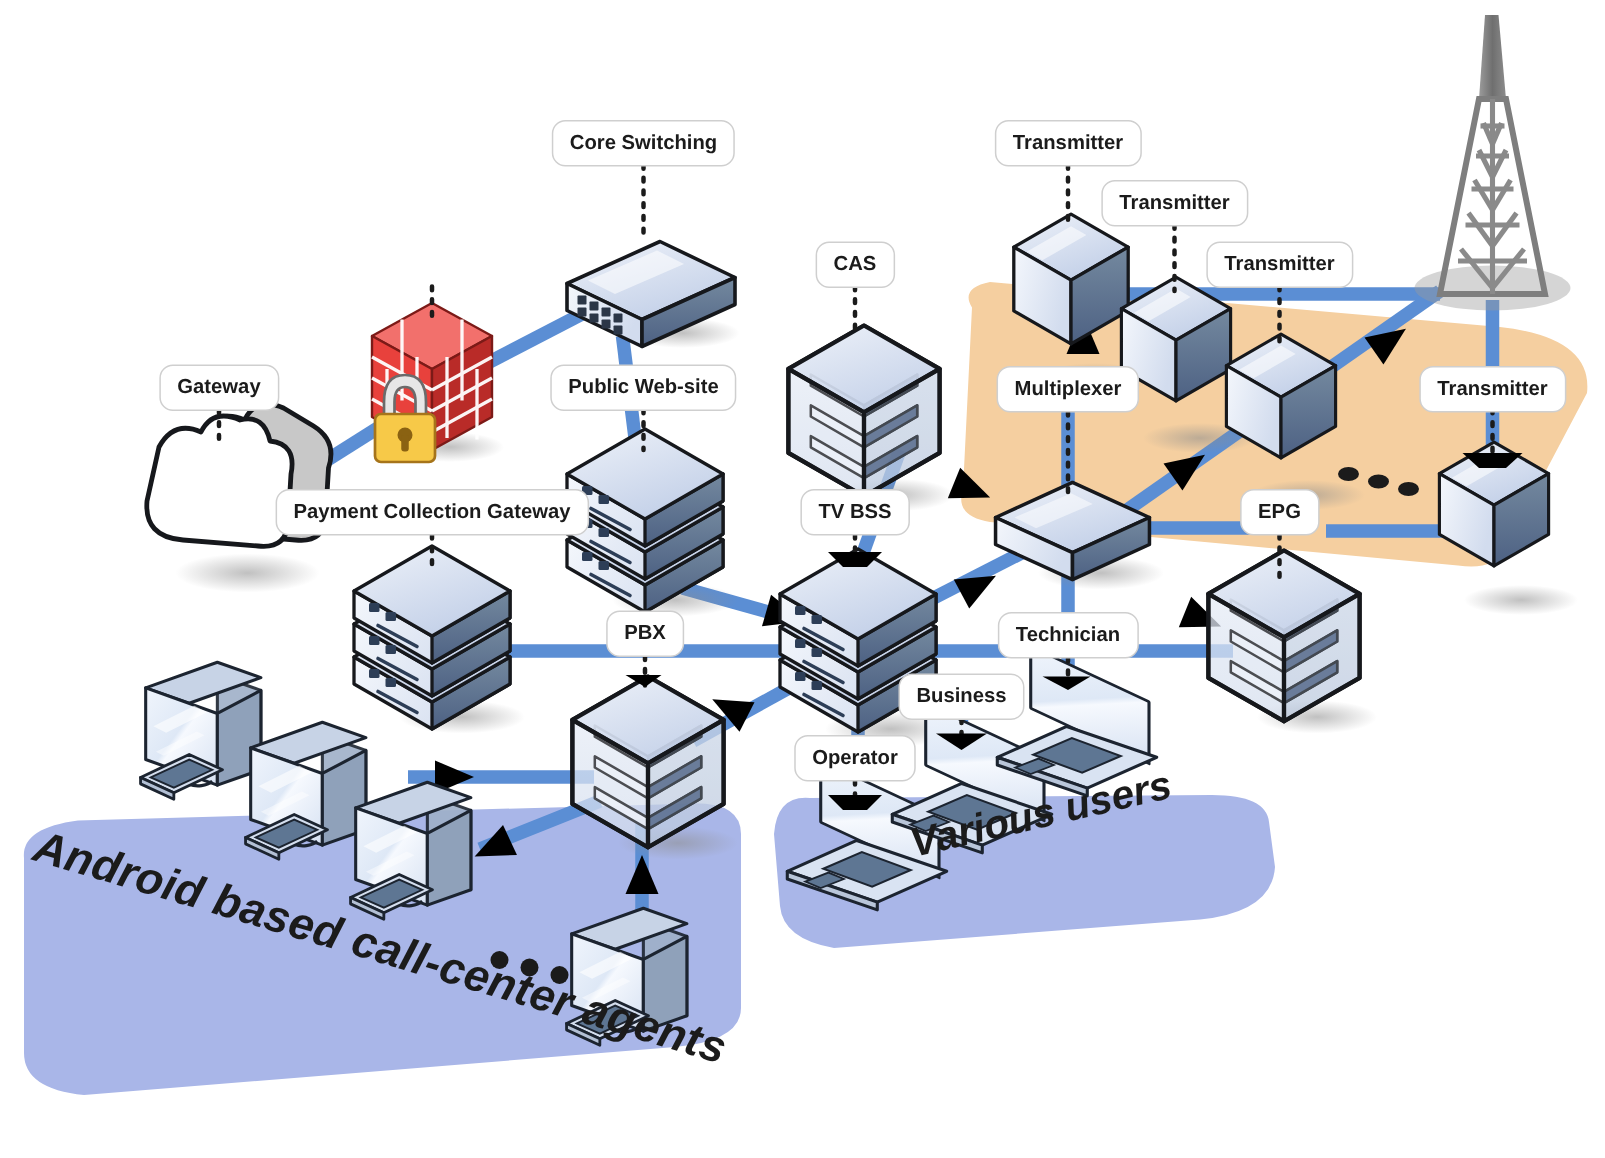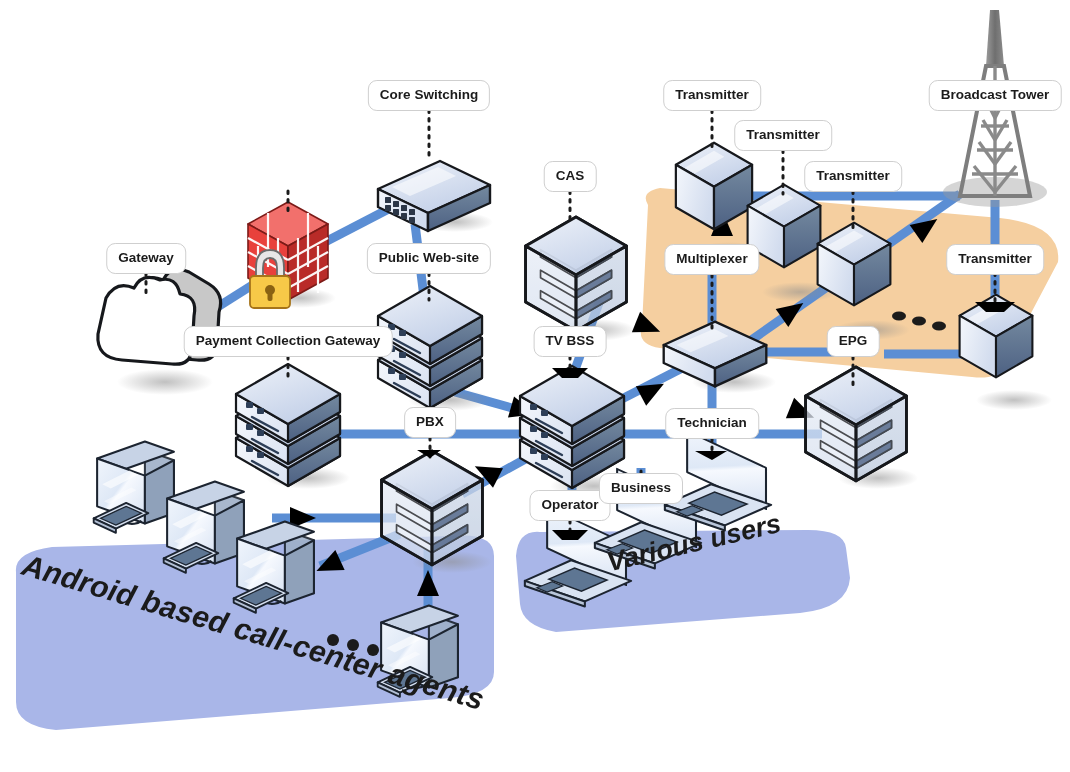--- a/index.html
+++ b/index.html
@@ -431,29 +431,28 @@
 </svg>
 
 <div class="lbl" style="left:429px;top:80px">Core Switching</div>
 <div class="lbl" style="left:146px;top:243px">Gateway</div>
 <div class="lbl" style="left:288px;top:326px">Payment Collection Gateway</div>
 <div class="lbl" style="left:429px;top:243px">Public Web-site</div>
 <div class="lbl" style="left:570px;top:161px">CAS</div>
 <div class="lbl" style="left:570px;top:326px">TV BSS</div>
 <div class="lbl" style="left:430px;top:407px">PBX</div>
 <div class="lbl" style="left:570px;top:490px">Operator</div>
-<div class="lbl" style="left:641px;top:473px">Business</div>
+<div class="lbl" style="left:641px;top:449px">Business</div>
 <div class="lbl" style="left:712px;top:408px">Technician</div>
 <div class="lbl" style="left:712px;top:244px">Multiplexer</div>
 <div class="lbl" style="left:853px;top:326px">EPG</div>
 <div class="lbl" style="left:712px;top:80px">Transmitter</div>
 <div class="lbl" style="left:783px;top:120px">Transmitter</div>
 <div class="lbl" style="left:853px;top:161px">Transmitter</div>
 <div class="lbl" style="left:995px;top:244px">Transmitter</div>
-<div class="lbl" style="left:995px;top:80px">Broadcast Tower</div>
 
 <div style="position:absolute;left:28px;top:548px;width:430px;height:180px;
             transform:rotate(16.5deg);transform-origin:0 0;
             font-size:30px;font-weight:bold;font-style:italic;color:#1b1b1b;
             white-space:nowrap;letter-spacing:0.2px;">Android based call-center agents</div>
 
 <div style="position:absolute;left:604px;top:548px;width:300px;height:60px;
             transform:rotate(-13deg);transform-origin:0 0;
             font-size:27px;font-weight:bold;font-style:italic;color:#1b1b1b;
             white-space:nowrap;">Various users</div>

